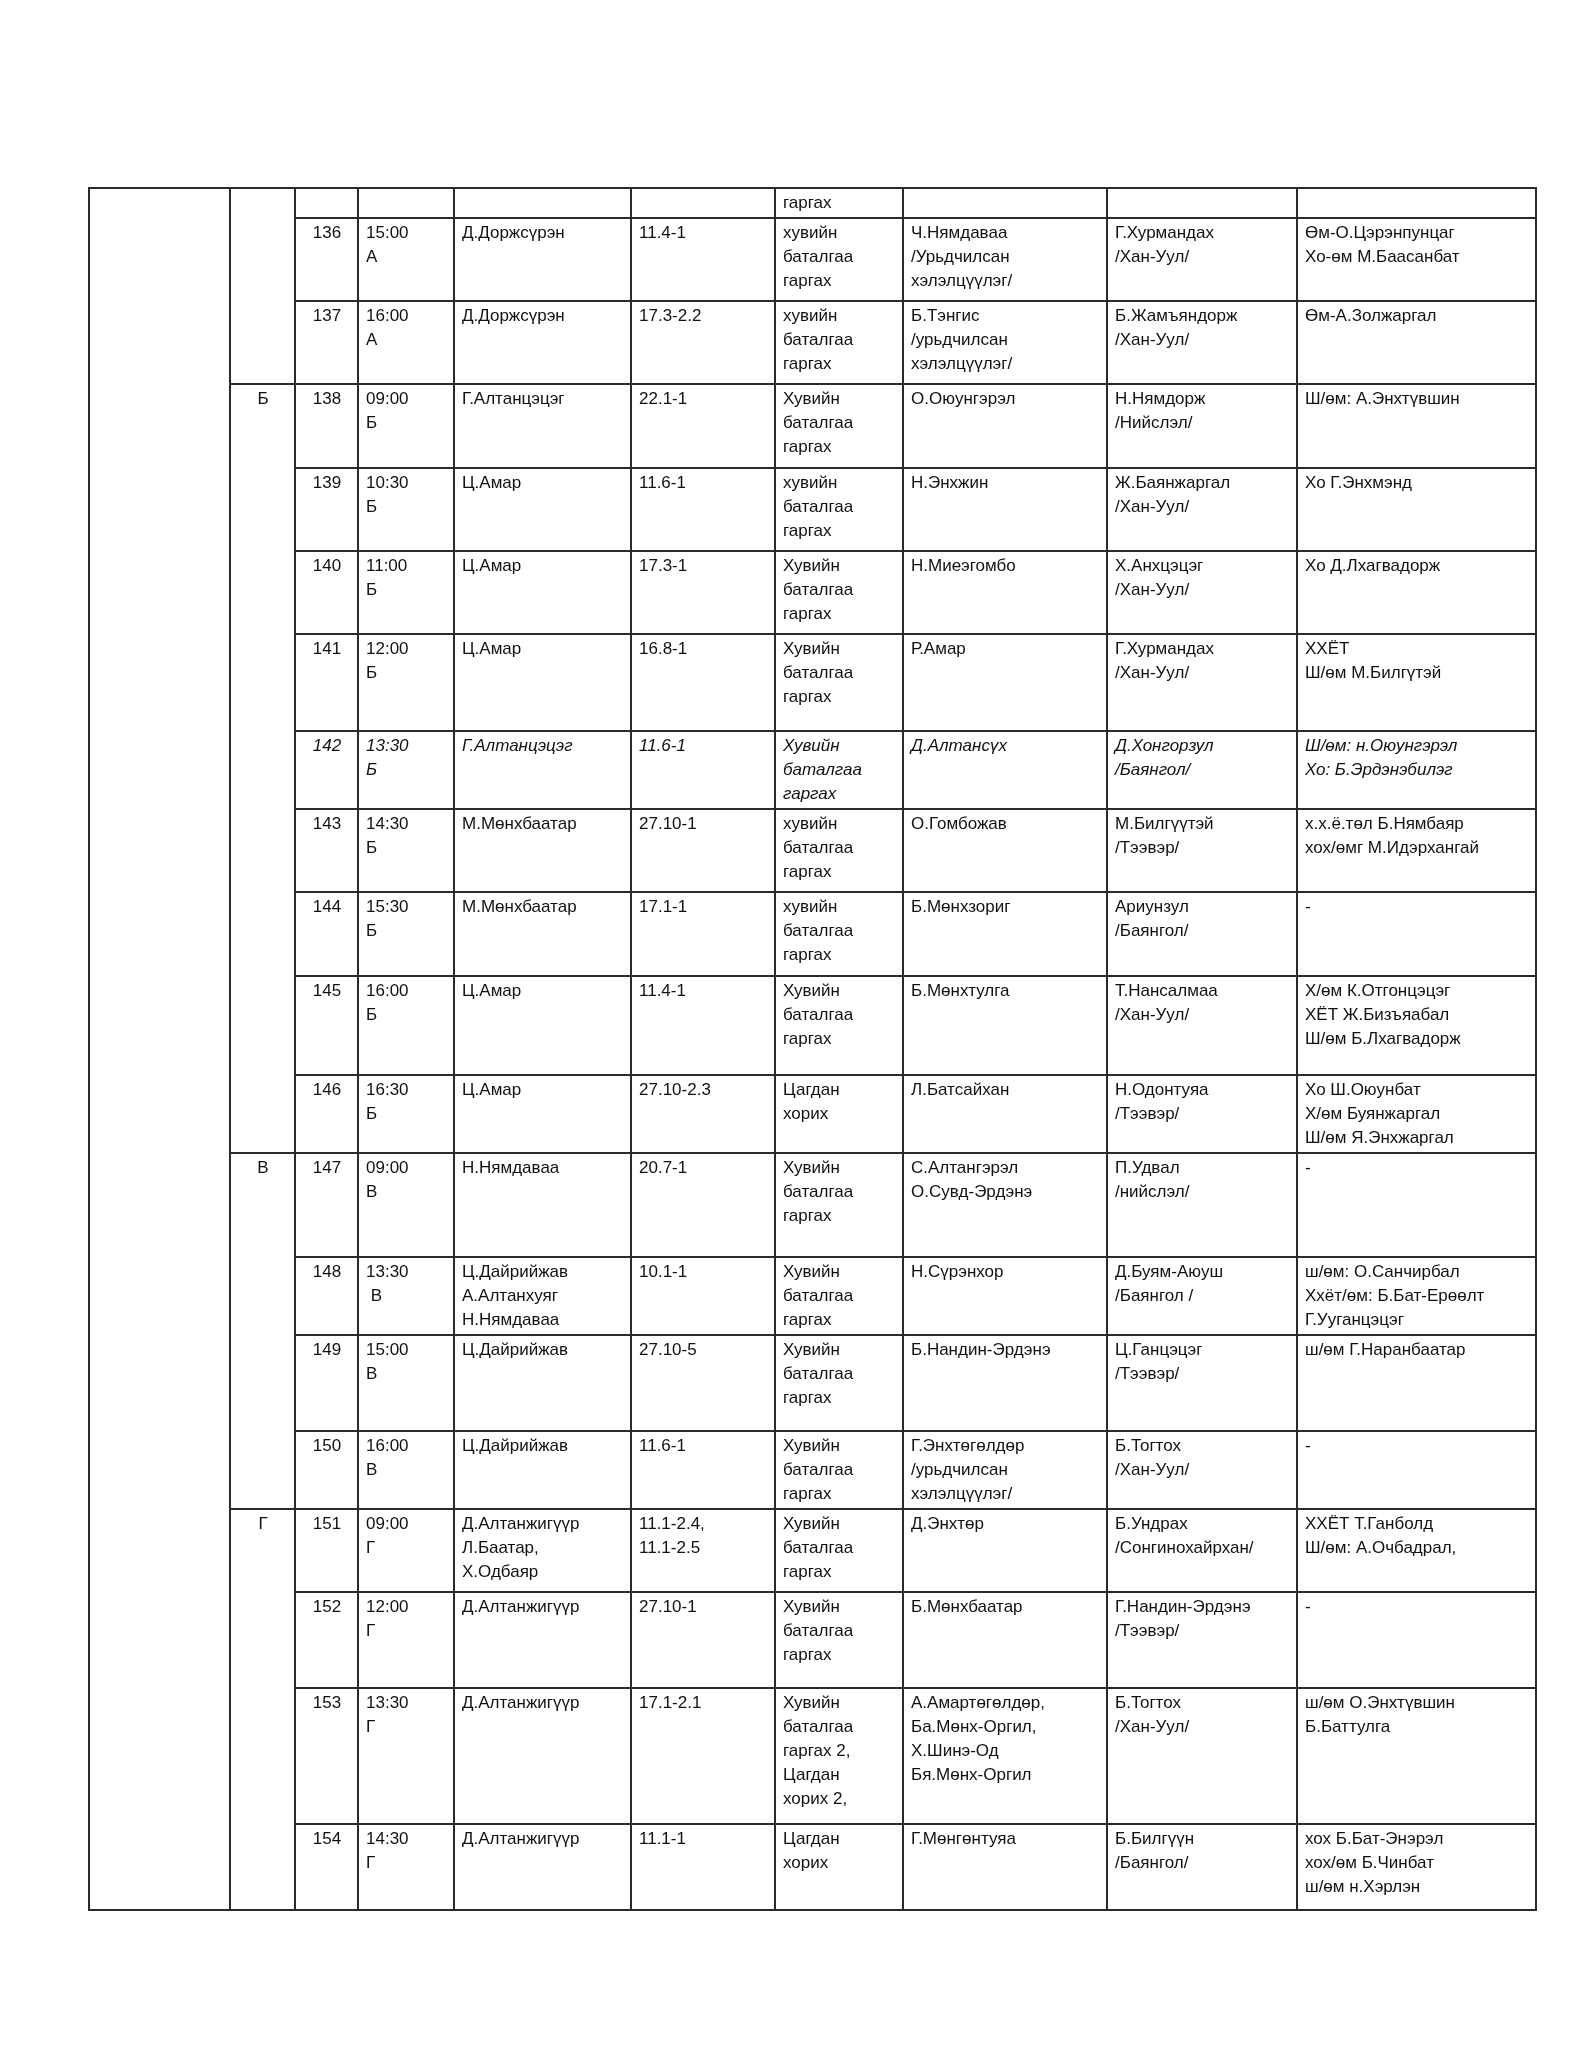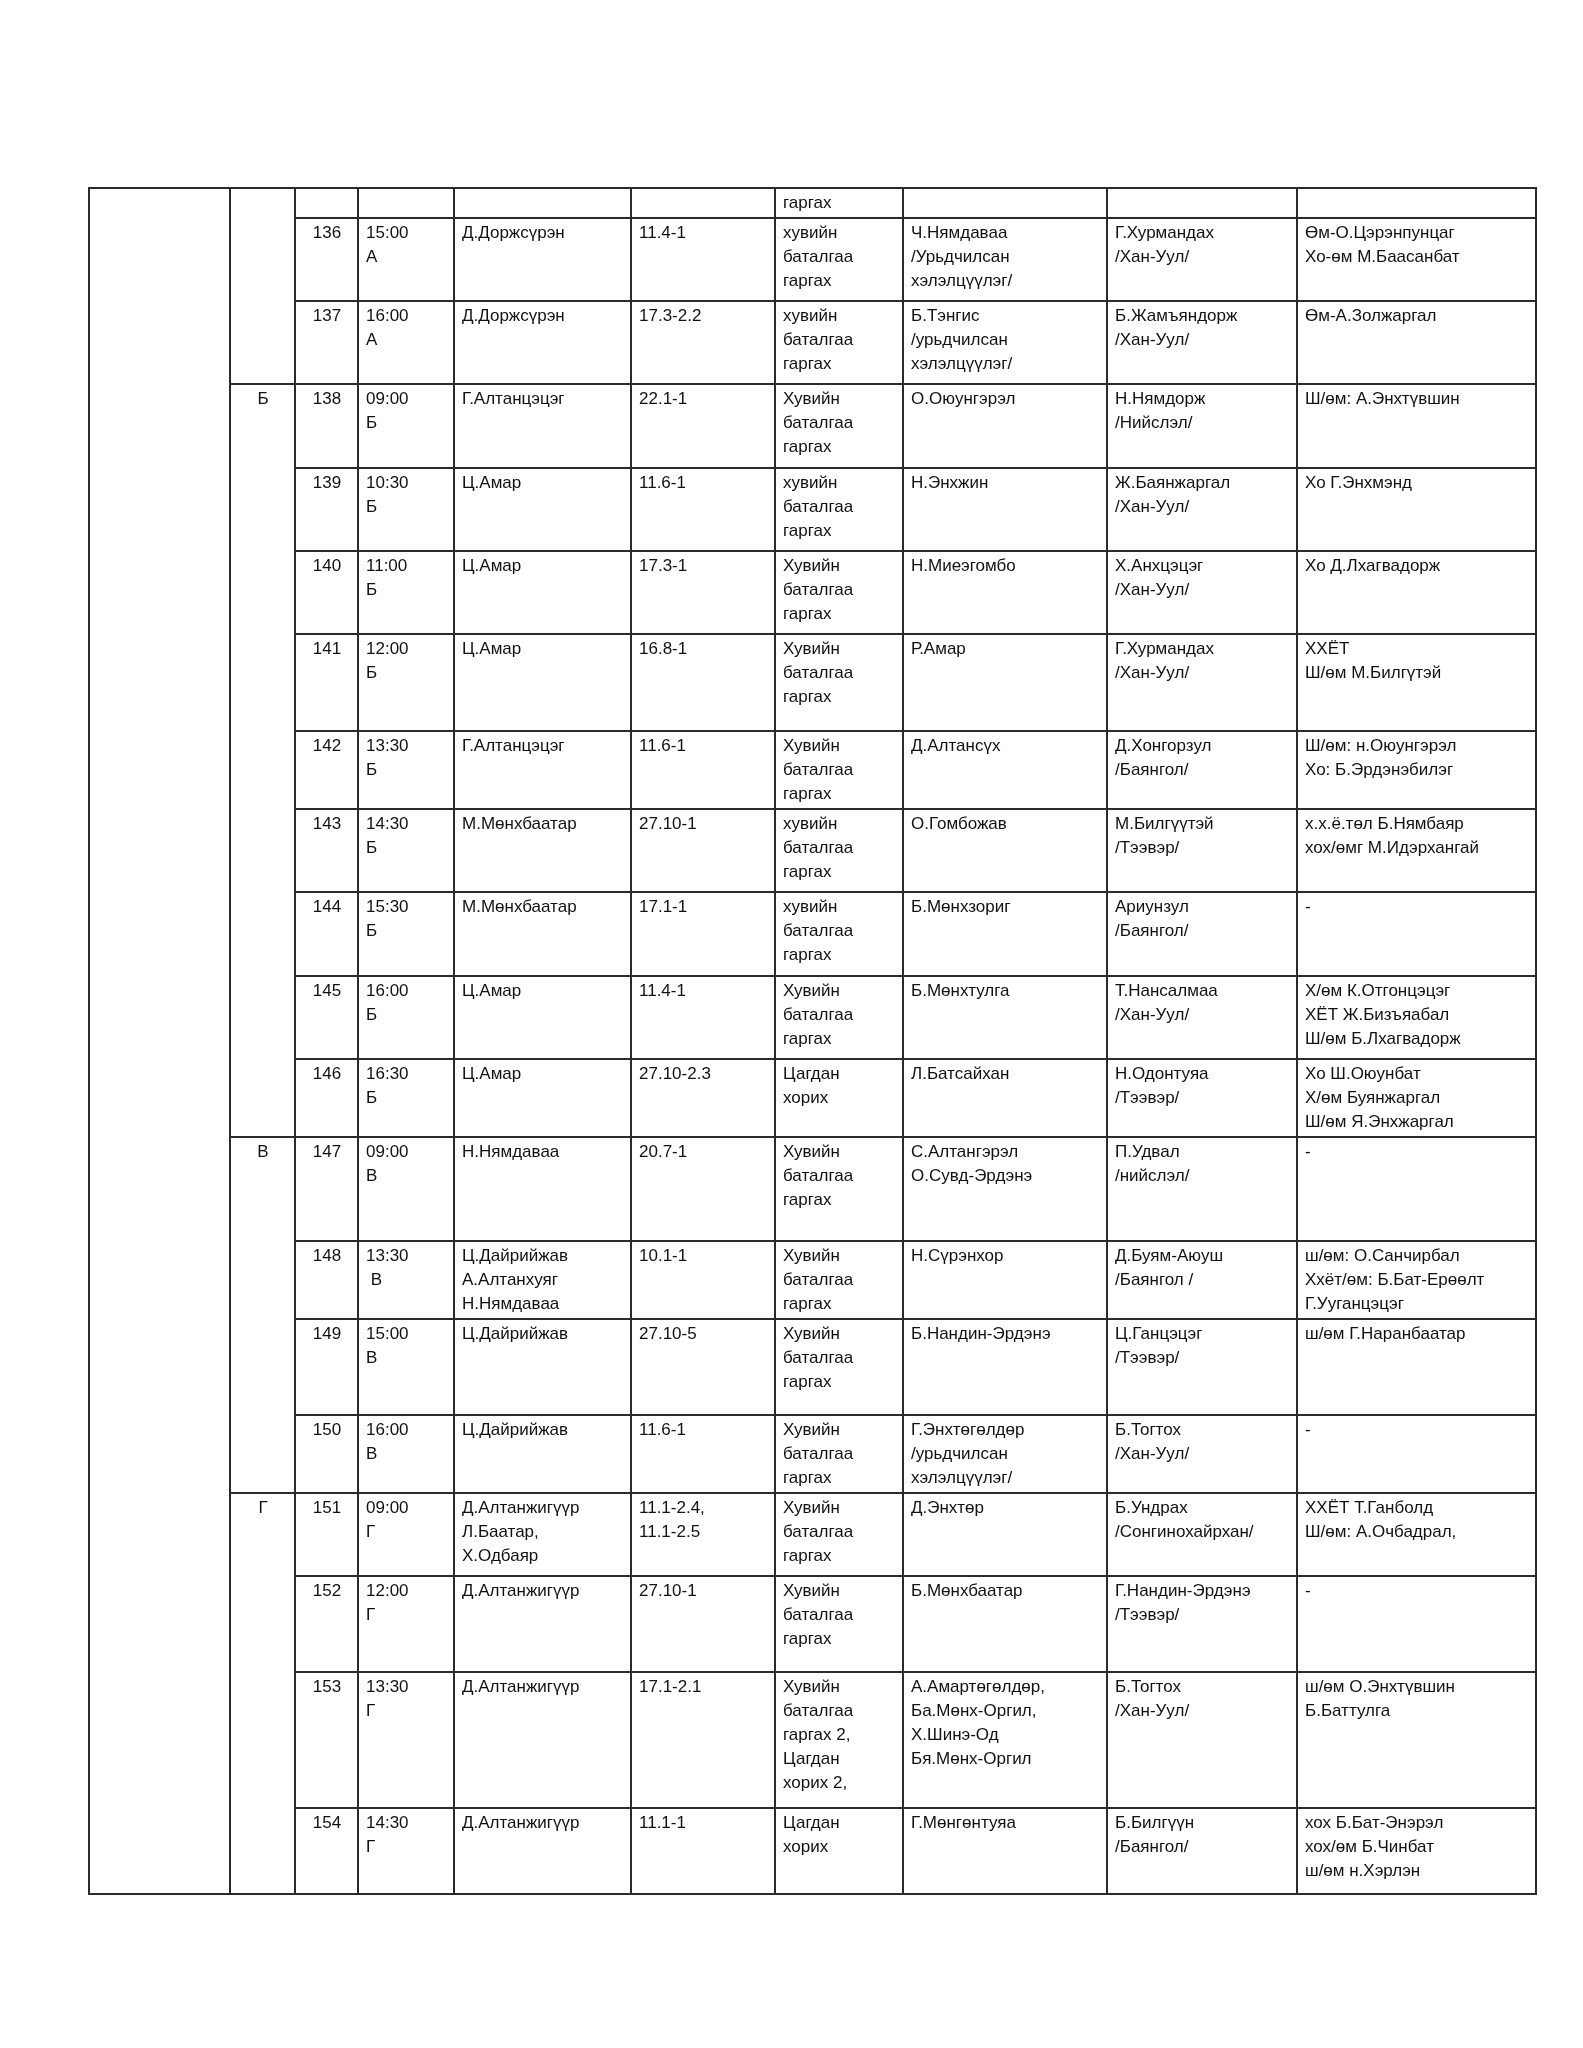--- a/index.html
+++ b/index.html
@@ -245,21 +245,21 @@
           </td>
           <td>
             <div class="ln">Г.Хурмандах</div>
             <div class="ln">/Хан-Уул/</div>
           </td>
           <td>
             <div class="ln">ХХЁТ</div>
             <div class="ln">Ш/өм М.Билгүтэй</div>
           </td>
         </tr>
-        <tr style="height: 69px;">
+        <tr style="height: 69px; font-style: italic;">
           <td class="c-no">142</td>
           <td>
             <div class="ln">13:30</div>
             <div class="ln">Б</div>
           </td>
           <td class="va-m">
             <div class="ln">Г.Алтанцэцэг</div>
           </td>
           <td class="va-m">
             <div class="ln">11.6-1</div>
@@ -331,21 +331,21 @@
             <div class="ln">Б.Мөнхзориг</div>
           </td>
           <td>
             <div class="ln">Ариунзул</div>
             <div class="ln">/Баянгол/</div>
           </td>
           <td>
             <div class="ln">-</div>
           </td>
         </tr>
-        <tr style="height: 83px; padding-left: 43px;">
+        <tr style="height: 99px; padding-left: 43px;">
           <td class="c-no">145</td>
           <td>
             <div class="ln">16:00</div>
             <div class="ln">Б</div>
           </td>
           <td>
             <div class="ln">Ц.Амар</div>
           </td>
           <td>
             <div class="ln">11.4-1</div>

